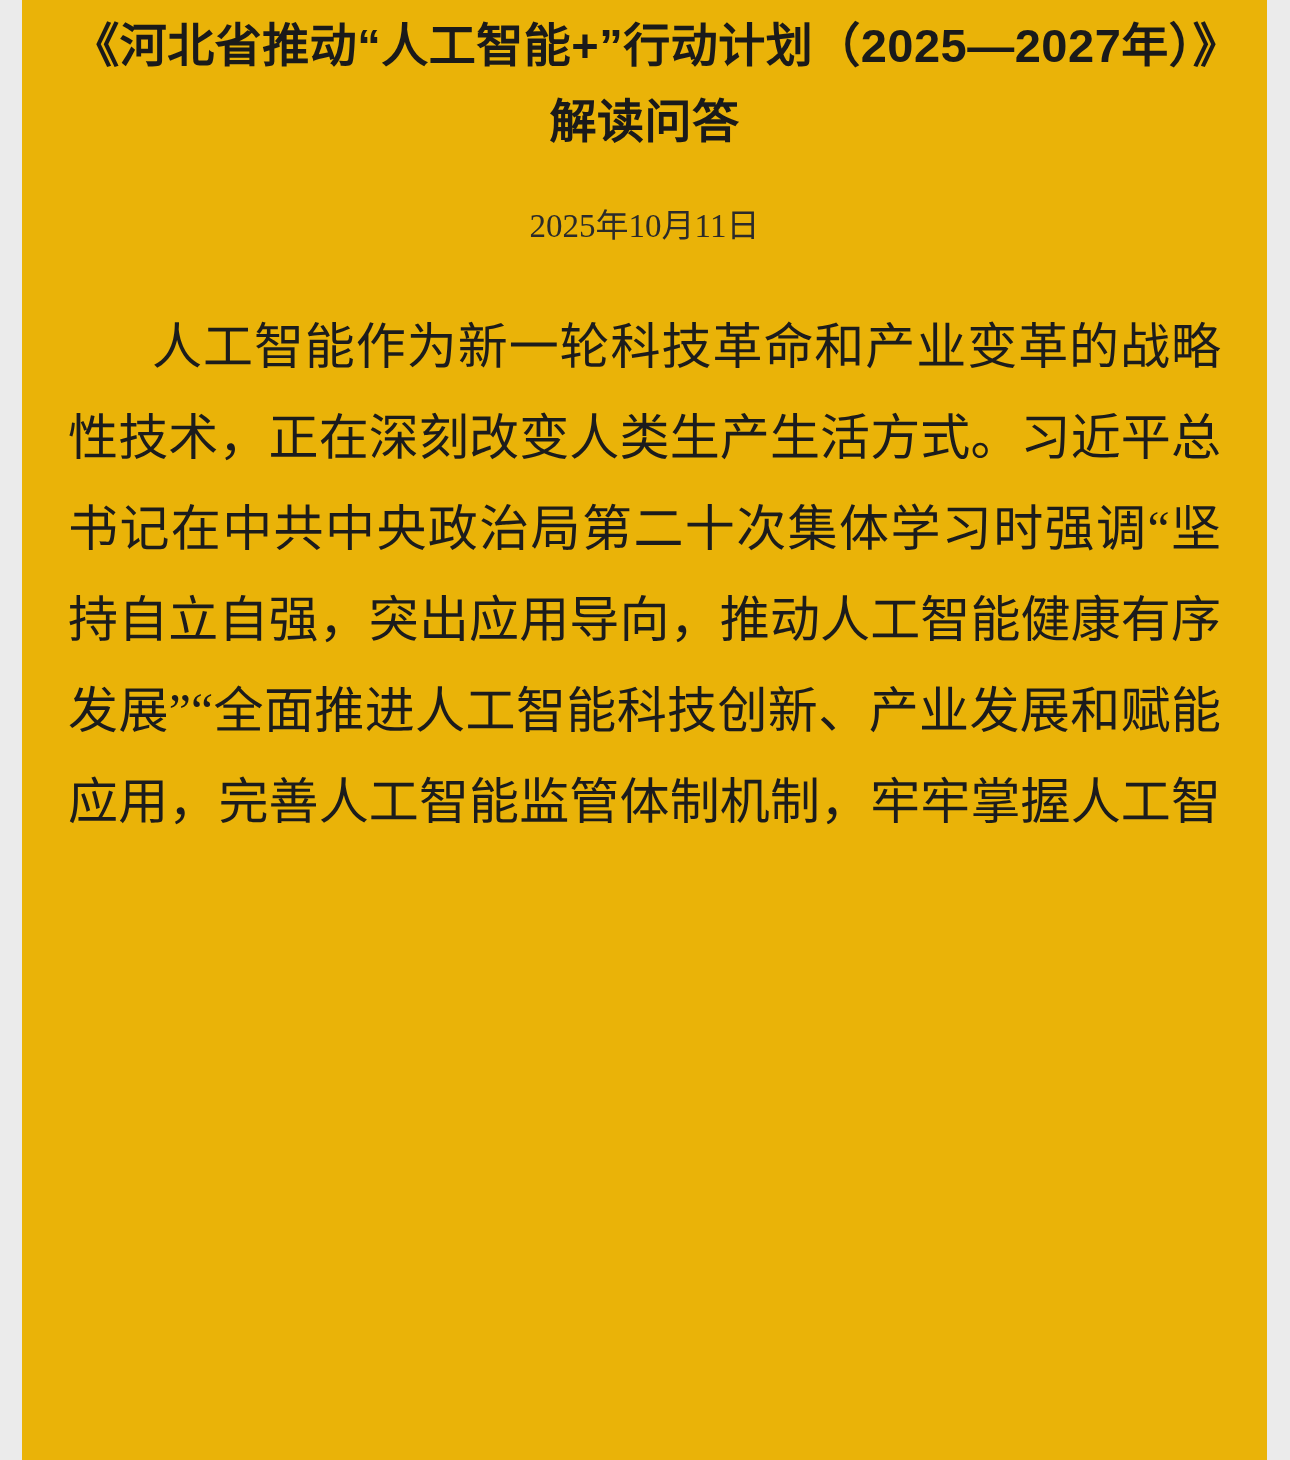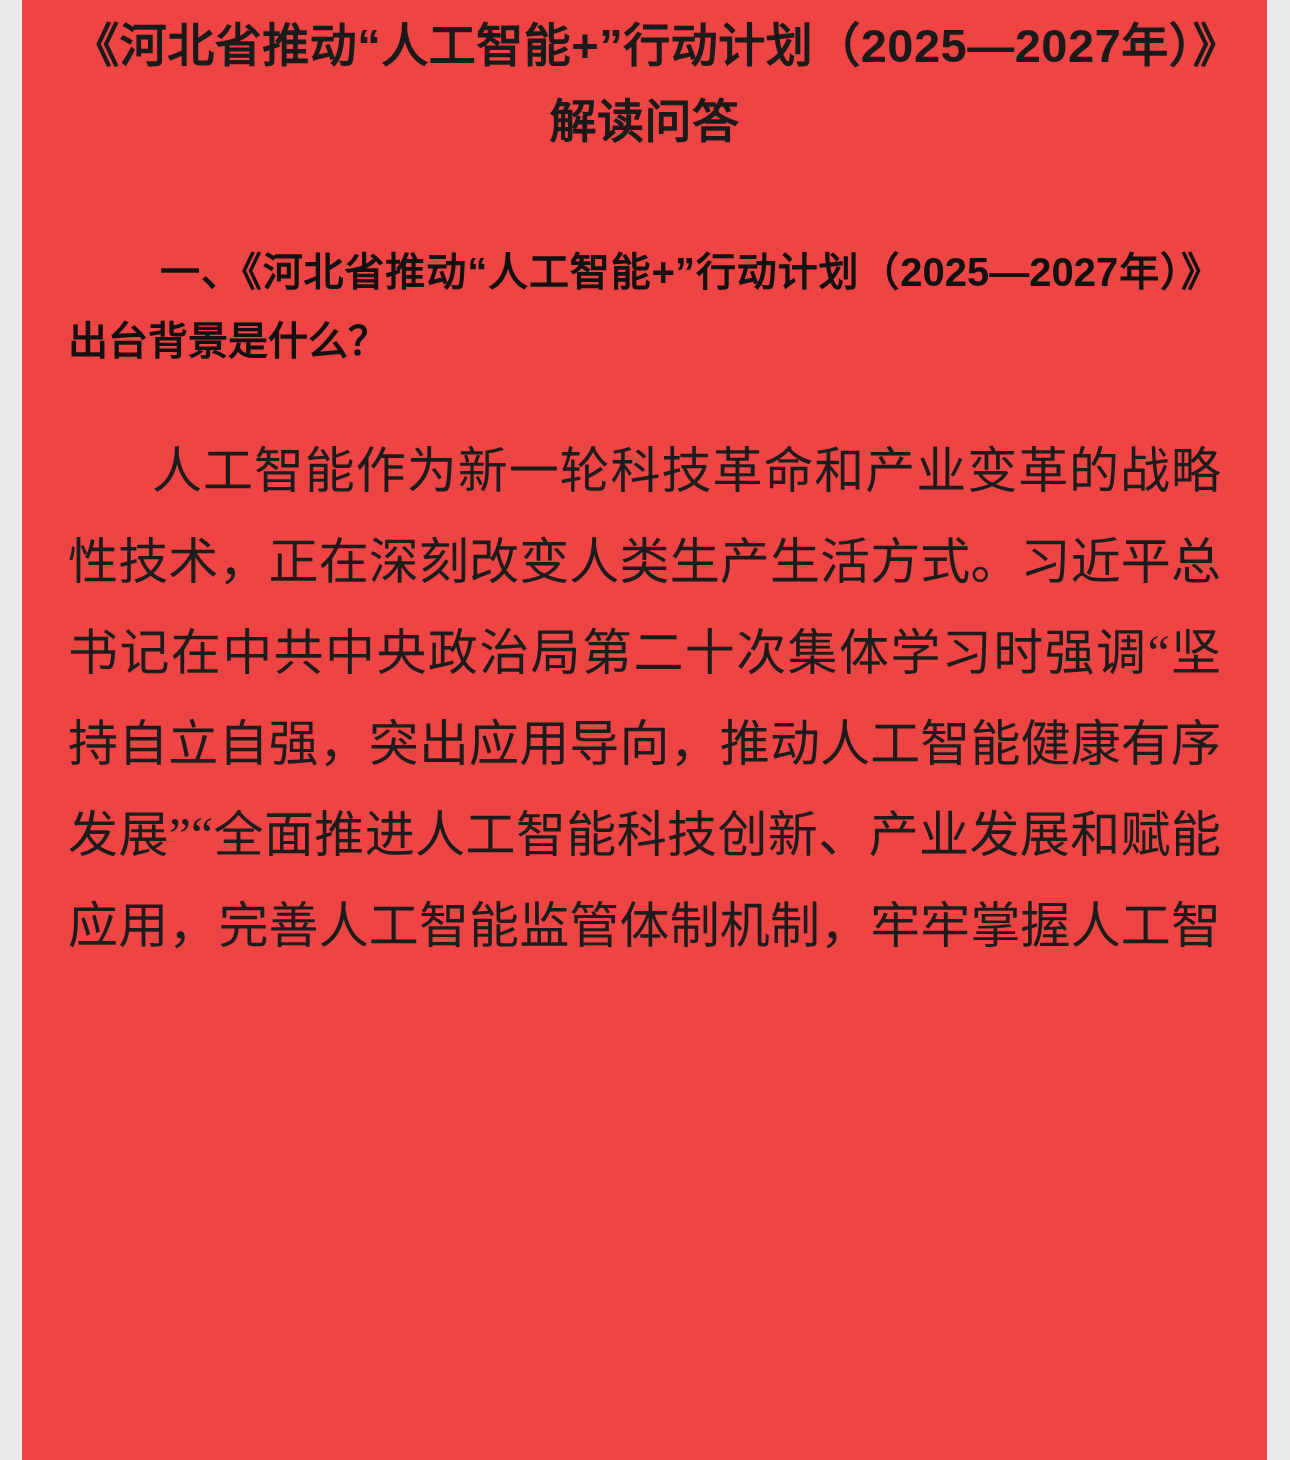--- a/index.html
+++ b/index.html
@@ -12,21 +12,21 @@
     min-height: 1460px;
     font-family: "Liberation Serif", "DejaVu Serif", serif;
     -webkit-font-smoothing: antialiased;
   }
 
   .page {
     position: relative;
     width: 1245px;
     margin: 0 0 0 22px;
     min-height: 1460px;
-    background: #ef4444;
+    background: #eab308;
     box-sizing: border-box;
     padding: 0 46px;
   }
 
   .doc-title {
     font-family: "Liberation Sans", "DejaVu Sans", sans-serif;
     font-weight: bold;
     font-size: 47px;
     line-height: 1.62;
     color: #1a1a1a;
@@ -73,17 +73,17 @@
   .clip-bottom {
     max-height: 560px;
   }
 </style>
 </head>
 <body>
 
 <div class="page">
   <h1 class="doc-title">《河北省推动“人工智能+”行动计划（2025—2027年）》解读问答</h1>
 
+  <div class="doc-date">2025年10月11日</div>
 
-  <h2 class="section-heading">一、《河北省推动“人工智能+”行动计划（2025—2027年）》出台背景是什么？</h2>
 
   <p class="body-paragraph clip-bottom">人工智能作为新一轮科技革命和产业变革的战略性技术，正在深刻改变人类生产生活方式。习近平总书记在中共中央政治局第二十次集体学习时强调“坚持自立自强，突出应用导向，推动人工智能健康有序发展”“全面推进人工智能科技创新、产业发展和赋能应用，完善人工智能监管体制机制，牢牢掌握人工智能发展和治理主动权”，为我们推动人工智能发展指明了前进方向、提供了根本遵循。8月21日，国务院印发《关于深入实施“人工智能+”行</p>
 </div>
 
 </body></html>

